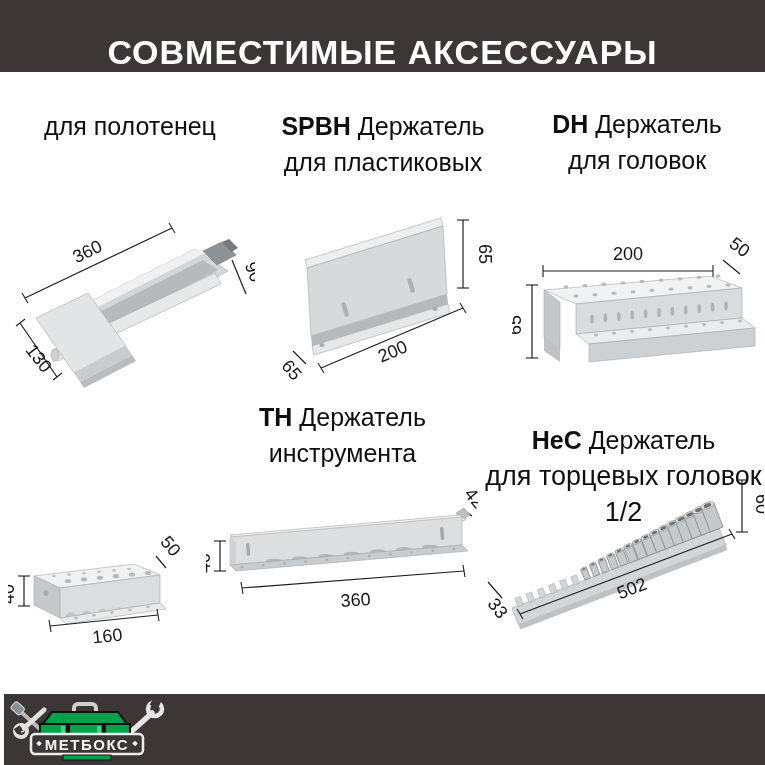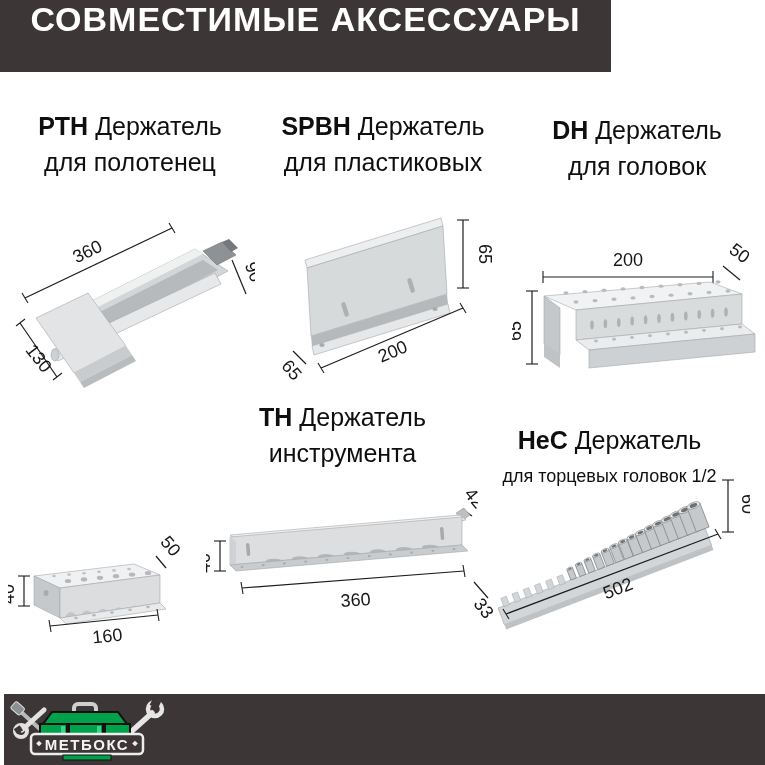--- a/index.html
+++ b/index.html
@@ -1,31 +1,31 @@
 <!DOCTYPE html>
 <html style="--bar-bg: #3D3636; --page-bg: #FFFFFF; --header-text: #FFFFFF; --accent-green: #00A14B; --metal-light: #F0F1F2; --metal-mid: #D8DADC; --metal-dark: #BFC2C4; --dim-text: #161616;"><head>
 <meta charset="utf-8">
 <style>
   html,body{margin:0;padding:0;background:#fff;}
   .page{position:relative;width:765px;height:765px;background:var(--page-bg,#fff);
         font-family:"Liberation Sans",sans-serif;overflow:hidden;}
-  .topbar{position:absolute;left:0;top:0;width:611px;height:72px;background:var(--bar-bg,#3D3636);
-          display:flex;align-items:flex-start;justify-content:center;}
+  .topbar{position:absolute;left:0;top:0;width:765px;height:72px;background:var(--bar-bg,#3D3636);
+          display:flex;align-items:flex-end;justify-content:center;}
   .topbar h1{margin:0;color:var(--header-text,#fff);font-size:34px;font-weight:700;letter-spacing:1px;}
   .card{position:absolute;text-align:center;}
   .ptitle{margin:0;font-size:25px;line-height:36px;font-weight:400;color:#0f0f0f;}
   .ptitle .ln{display:block;}
   .ptitle b{font-weight:700;}
   .c1{left:8px;top:108px;width:244px;height:300px;}
   .c2{left:258px;top:108px;width:250px;height:300px;}
-  .c3{left:512px;top:112px;width:250px;height:300px;}
+  .c3{left:512px;top:106px;width:250px;height:300px;}
   .c4{left:8px;top:422px;width:192px;height:245px;}
   .c5{left:200px;top:399px;width:285px;height:245px;}
-  .c6{left:468px;top:422px;width:283px;height:245px;text-align:center;}
-  .c6 .ln2{font-size:18px;}
+  .c6{left:482px;top:422px;width:283px;height:245px;text-align:center;}
+  .c6 .ln2{font-size:27px;}
   .art{position:absolute;}
   .c1 .art{left:2px;top:104px;}
   .c2 .art{left:15px;top:108px;}
   .c3 .art{left:0;top:126px;}
   .c4 .art{left:0;top:104px;}
   .c5 .art{left:6px;top:76px;}
   .c6 .art{left:2px;top:46px;}
   text.dim{font-family:"Liberation Sans",sans-serif;font-size:18px;fill:#161616;text-anchor:middle;}
   .dimline{stroke:#1d1d1d;stroke-width:1.2;fill:none;}
   .tick{stroke:#1d1d1d;stroke-width:1.1;}
@@ -38,21 +38,20 @@
 <body>
 
 <div class="page">
 
   <header class="topbar">
     <h1>СОВМЕСТИМЫЕ АКСЕССУАРЫ</h1>
   </header>
 
   <section class="card c1">
     <h2 class="ptitle">
-      <span class="ln"><b>PTH</b> <span>Держатель</span></span>
       <span class="ln">для полотенец</span>
     </h2>
     <svg class="art" width="245" height="192" viewBox="0 0 245 192">
       <g>
         <line class="dimline" x1="15" y1="86" x2="162" y2="16"></line>
         <line class="tick" x1="12" y1="81" x2="18" y2="91"></line>
         <line class="tick" x1="159" y1="11" x2="165" y2="21"></line>
         <text class="dim" transform="translate(80,45) rotate(-26)">360</text>
       </g>
       <g>

